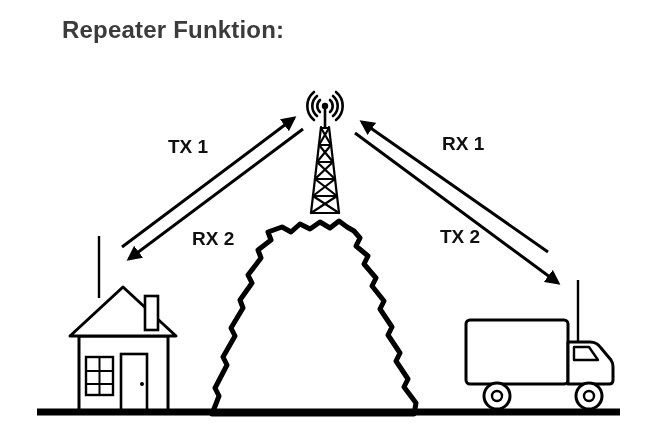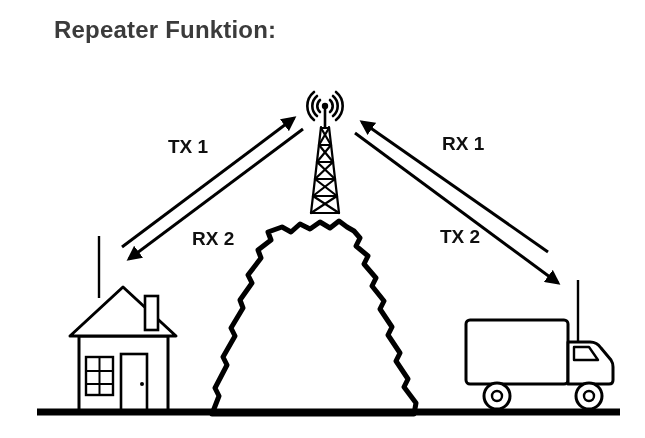--- a/index.html
+++ b/index.html
@@ -12,21 +12,21 @@
     font-family: "Liberation Sans", sans-serif;
   }
   .stage {
     position: relative;
     width: 645px;
     height: 438px;
     background: #ffffff;
   }
   .diagram-title {
     position: absolute;
-    left: 54px;
+    left: 62px;
     top: 16px;
     font-size: 24px;
     font-weight: 600;
     color: #3b3b3b;
     letter-spacing: 0.2px;
   }
   svg { position: absolute; left: 0; top: 0; }
   .ink   { stroke: #000000; fill: none; }
   .fillw { fill: #ffffff; stroke: #000000; }
   .lbl {

